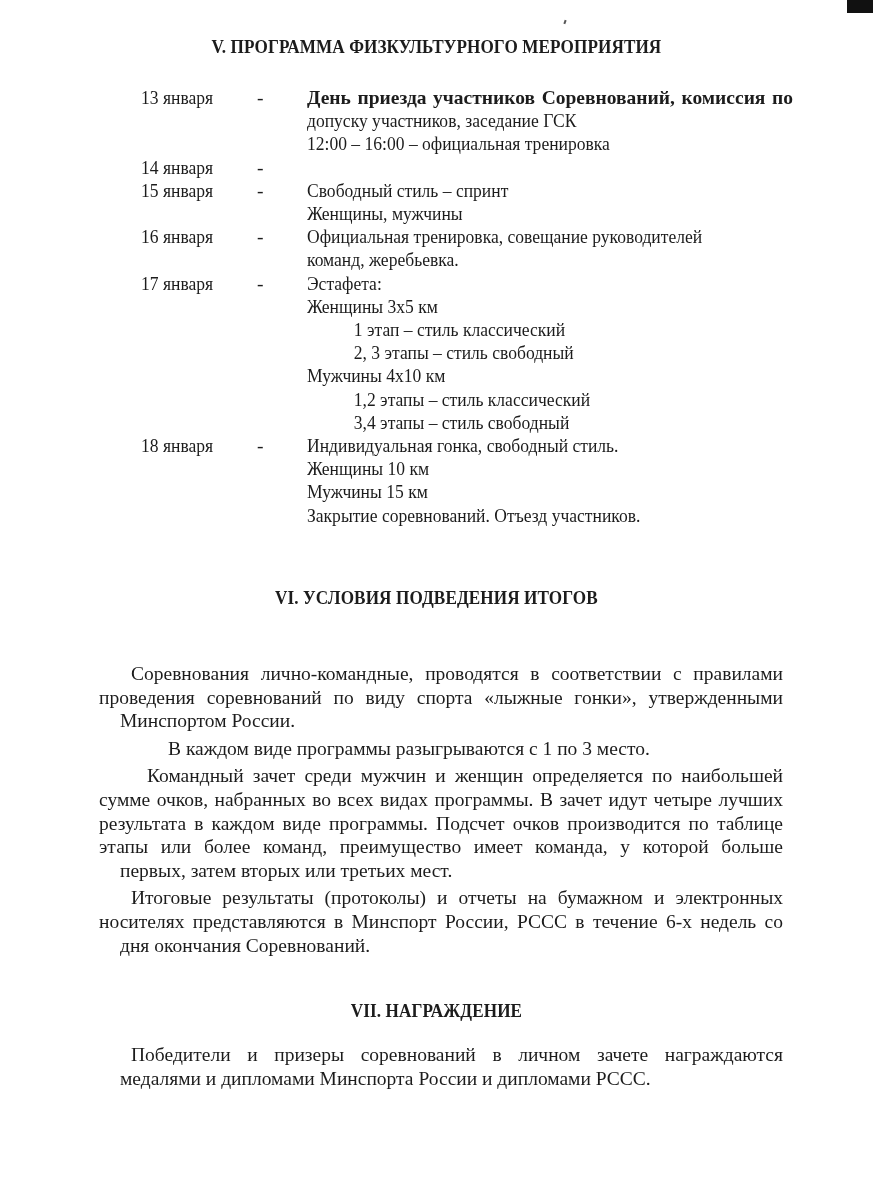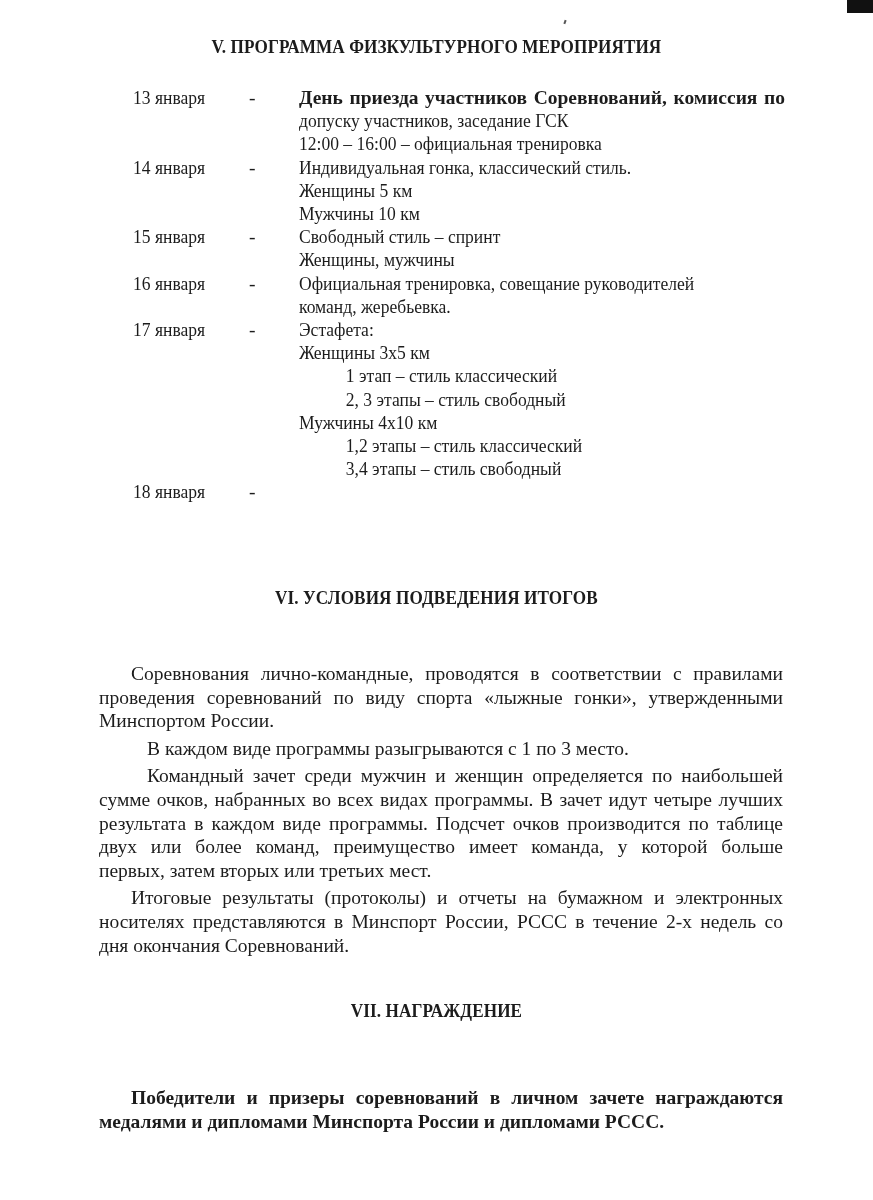--- a/index.html
+++ b/index.html
@@ -50,20 +50,21 @@
 
     .schedule {
       position: absolute;
       left: 133px;
       top: 86px;
       width: 660px;
     }
     .entry {
       display: flex;
       line-height: 23.2px;
+      margin-left: 8px;
     }
     .date {
       width: 112px;
       flex-shrink: 0;
       transform: scaleX(0.9);
       transform-origin: 0 0;
       white-space: nowrap;
     }
     .dash {
       width: 54px;
@@ -100,25 +101,26 @@
       margin: 0 0 4px 0;
     }
     .para .l {
       display: block;
       text-align: justify;
       text-align-last: justify;
       white-space: nowrap;
     }
     .para .l.last {
       text-align-last: left;
+      margin-left: 21px;
     }
     .para .l.first { text-indent: 32px; }
     .para .l.first2 { text-indent: 48px; font-family: Liberation Serif, serif; }
     .sec6 { top: 662px; }
-    .sec7 { top: 1086px; font-weight: bold; }
+    .sec7 { top: 1043px; }
   </style>
 </head>
 <body>
 
 <div class="corner-mark"></div>
 <div class="speck"></div>
 
 <div class="heading h5">V. ПРОГРАММА ФИЗКУЛЬТУРНОГО МЕРОПРИЯТИЯ</div>
 
 <div class="schedule">
@@ -129,25 +131,20 @@
     <div class="lines">
       <div class="line justify">День приезда участников Соревнований, комиссия по</div>
       <div class="line">допуску участников, заседание ГСК</div>
       <div class="line">12:00 – 16:00 – официальная тренировка</div>
     </div>
   </div>
 
   <div class="entry">
     <div class="date">14 января</div>
     <div class="dash"><span>-</span></div>
-    <div class="lines">
-      <div class="line">Индивидуальная гонка, классический стиль.</div>
-      <div class="line">Женщины 5 км</div>
-      <div class="line">Мужчины 10 км</div>
-    </div>
   </div>
 
   <div class="entry">
     <div class="date">15 января</div>
     <div class="dash"><span>-</span></div>
     <div class="lines">
       <div class="line">Свободный стиль – спринт</div>
       <div class="line">Женщины, мужчины</div>
     </div>
   </div>
@@ -171,44 +168,50 @@
       <div class="line indent">2, 3 этапы – стиль свободный</div>
       <div class="line">Мужчины 4х10 км</div>
       <div class="line indent">1,2 этапы – стиль классический</div>
       <div class="line indent">3,4 этапы – стиль свободный</div>
     </div>
   </div>
 
   <div class="entry">
     <div class="date">18 января</div>
     <div class="dash"><span>-</span></div>
+    <div class="lines">
+      <div class="line">Индивидуальная гонка, свободный стиль.</div>
+      <div class="line">Женщины 10 км</div>
+      <div class="line">Мужчины 15 км</div>
+      <div class="line">Закрытие соревнований. Отъезд участников.</div>
+    </div>
   </div>
 </div>
 
 <div class="heading h6">VI. УСЛОВИЯ ПОДВЕДЕНИЯ ИТОГОВ</div>
 
 <div class="body-block sec6">
   <div class="para">
     <span class="l first">Соревнования лично-командные, проводятся в соответствии с правилами</span>
     <span class="l">проведения соревнований по виду спорта «лыжные гонки», утвержденными</span>
     <span class="l last">Минспортом России.</span>
   </div>
   <div class="para">
     <span class="l first2 last">В каждом виде  программы разыгрываются с 1 по 3 место.</span>
   </div>
   <div class="para">
     <span class="l first2">Командный зачет среди мужчин и женщин определяется по наибольшей</span>
     <span class="l">сумме очков, набранных во всех видах программы. В зачет идут четыре лучших</span>
     <span class="l">результата в каждом виде программы. Подсчет очков производится по таблице</span>
-    <span class="l">двух или более команд, преимущество имеет команда, у которой больше</span>
+    <span class="l">этапы или более команд, преимущество имеет команда, у которой больше</span>
     <span class="l last">первых, затем вторых или третьих мест.</span>
   </div>
   <div class="para">
     <span class="l first">Итоговые результаты (протоколы) и отчеты на бумажном и электронных</span>
-    <span class="l">носителях представляются в Минспорт России, РССС в течение 2-х недель со</span>
+    <span class="l">носителях представляются в Минспорт России, РССС в течение 6-х недель со</span>
     <span class="l last">дня окончания Соревнований.</span>
   </div>
 </div>
 
 <div class="heading h7">VII. НАГРАЖДЕНИЕ</div>
 
 <div class="body-block sec7">
   <div class="para">
     <span class="l first">Победители и призеры соревнований в личном зачете награждаются</span>
     <span class="l last">медалями и дипломами Минспорта России и дипломами РССС.</span>

